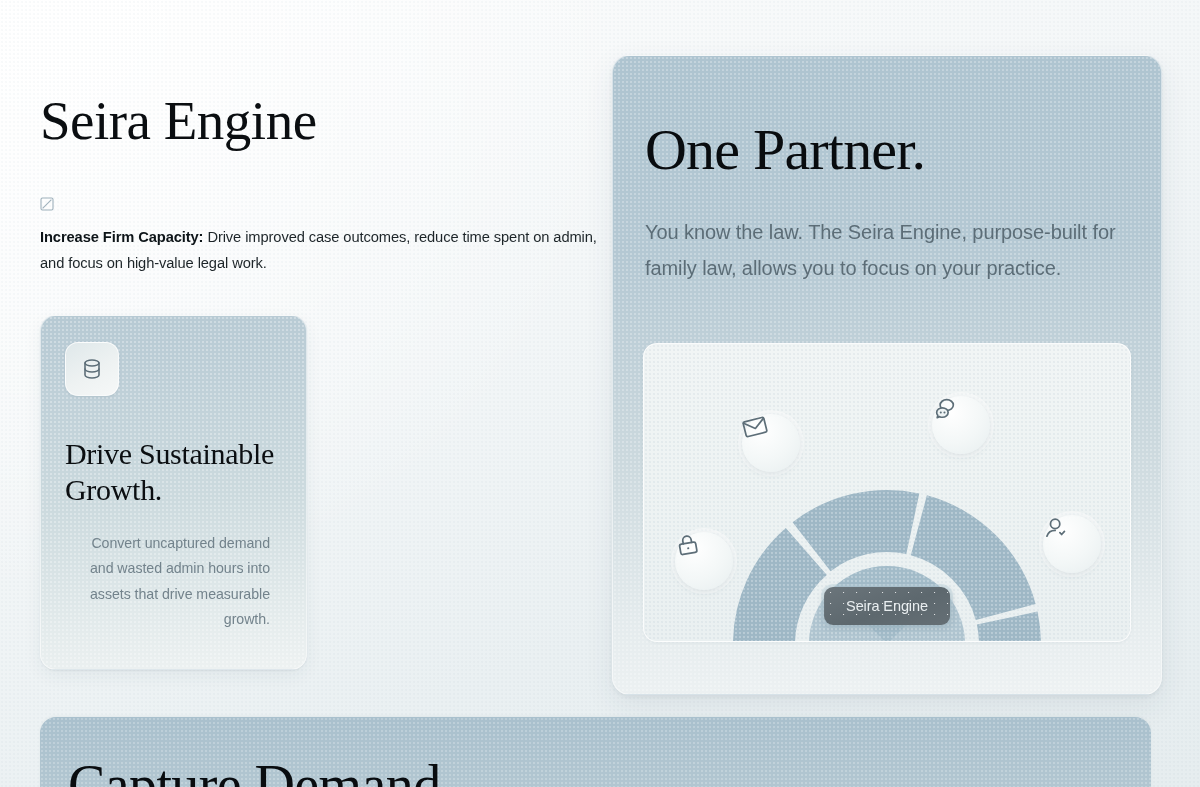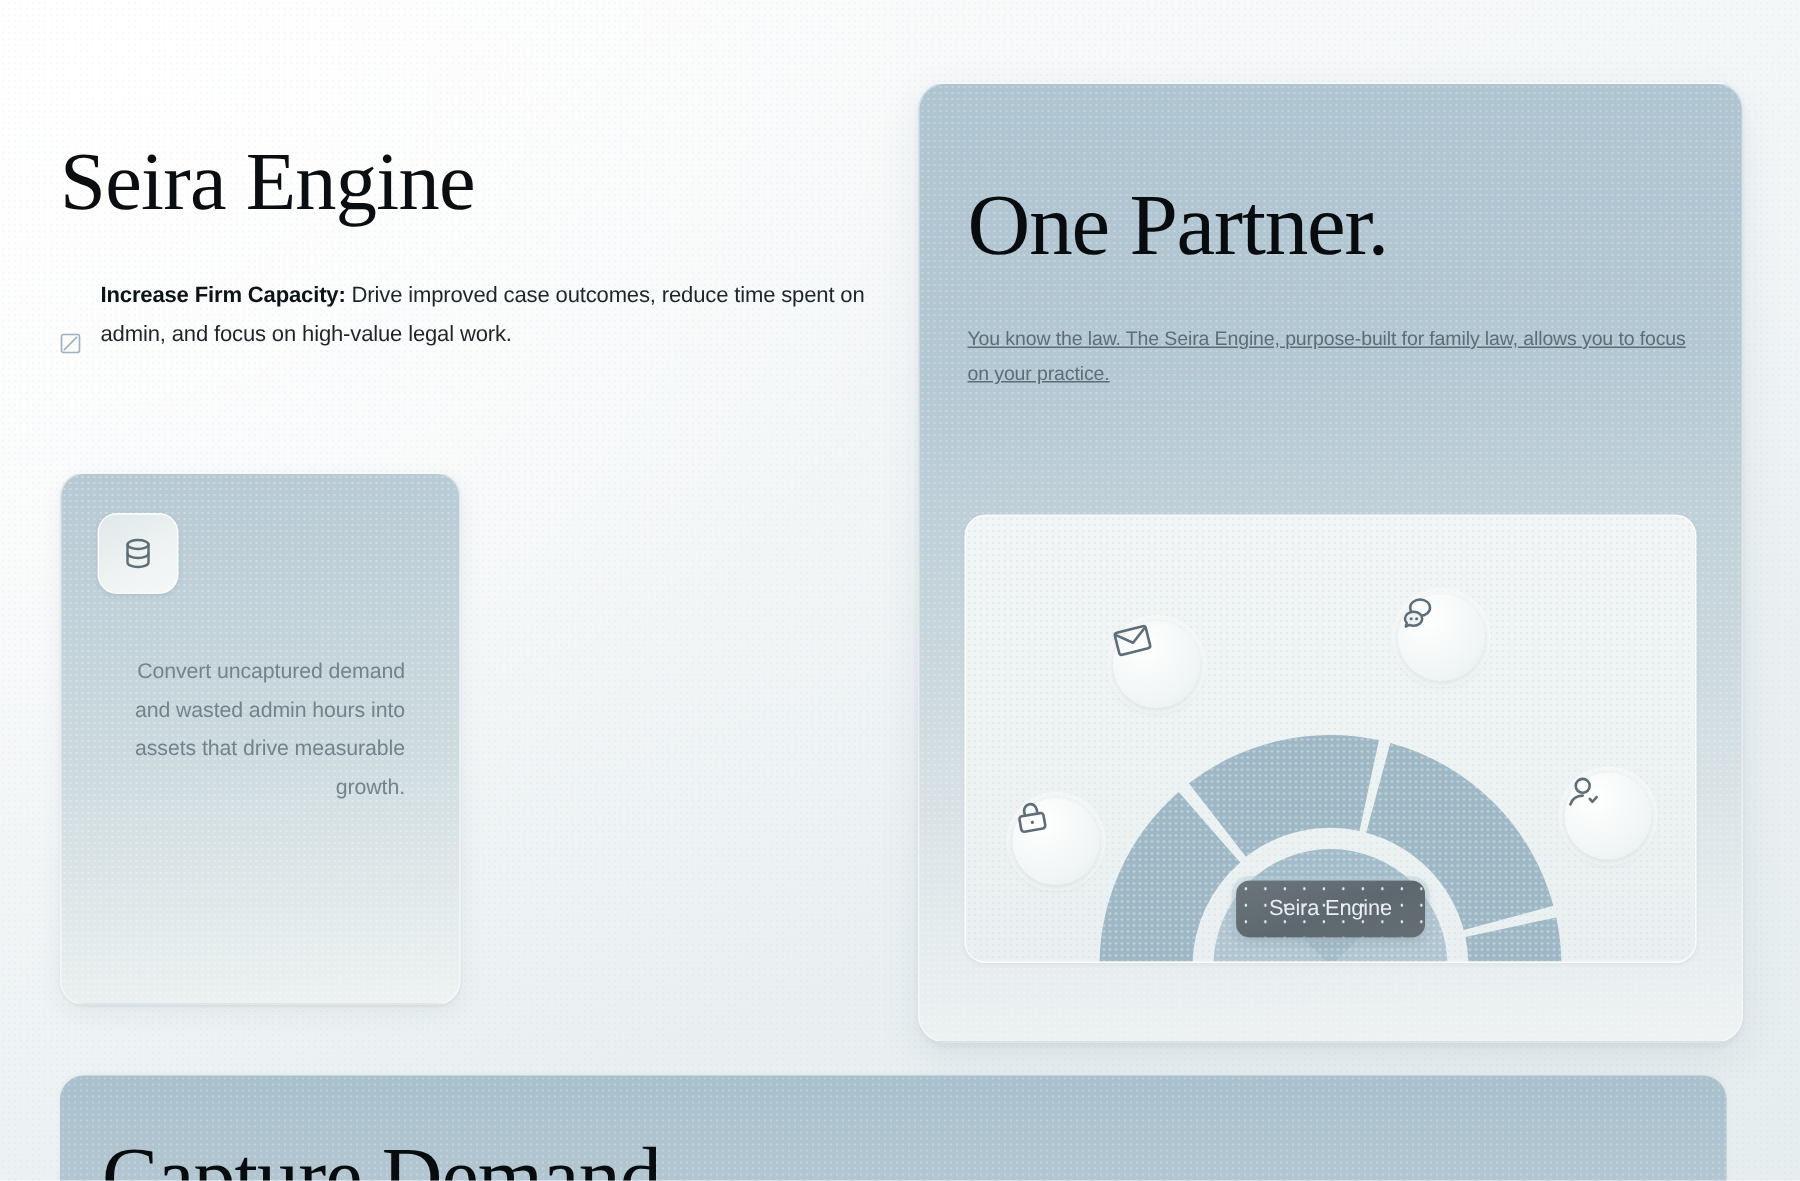--- a/index.html
+++ b/index.html
@@ -20,21 +20,21 @@
   }
 
   
   .left-col{position:absolute;left:40px;top:92px;width:560px;}
   .page-title{
     font-family:"Liberation Serif", serif;
     font-size:55px;line-height:1.05;font-weight:400;
     letter-spacing:-0.5px;color:#0b0e11;margin:0 0 34px 0;
   }
   .bullets{margin:0;padding:0;list-style:none;}
-  .bullet{display:flex;gap:13px;align-items:flex-end;margin-bottom:25px;}
+  .bullet{display:flex;gap:13px;align-items:flex-start;margin-bottom:25px;flex-direction:column;}
   .bullet-icon{flex:0 0 auto;width:14px;height:14px;margin-top:13px;}
   .bullet-text{
     font-size:14.7px;line-height:1.78;color:#1d2529;
     letter-spacing:-0.1px;
   }
   .bullet-text b{font-weight:700;color:#0d1418;}
 
   
   .cards{position:absolute;left:40px;top:315px;display:flex;gap:16px;align-items:flex-start;}
   .card{
@@ -85,22 +85,22 @@
     background-image:radial-gradient(rgba(255,255,255,.26) 1px, transparent 1px);
     background-size:4px 4px;pointer-events:none;
   }
   .rp-inner{position:relative;z-index:2;padding:58px 32px 0 32px;}
   .hero-title{
     font-family:"Liberation Serif", serif;
     font-size:58px;line-height:1.24;font-weight:400;color:#090c0f;
     letter-spacing:-0.8px;margin:0 0 28px 0;
   }
   .hero-sub{
-    font-size:13px;line-height:1.80;color:#5c6d77;
-    letter-spacing:-0.08px;max-width:485px;margin:0;text-decoration:underline;
+    font-size:20px;line-height:1.80;color:#5c6d77;
+    letter-spacing:-0.08px;max-width:485px;margin:0;
   }
 
   
   .diagram{
     position:absolute;left:643px;top:343px;width:486px;height:297px;
     border-radius:14px;overflow:hidden;
     background:linear-gradient(180deg,#f1f5f5 0%,#eef3f3 45%,#eaf0f1 100%);
     border:1px solid rgba(255,255,255,.75);
     box-shadow:0 1px 3px rgba(40,70,85,.06);
   }
@@ -180,20 +180,21 @@
 
   <div class="card card-1">
     <div class="card-inner">
       <div class="icon-tile">
         <svg width="24" height="24" viewBox="0 0 24 24" fill="none" stroke="#5d6e78" stroke-width="1.6" stroke-linecap="round">
           <ellipse cx="12" cy="6" rx="7" ry="3"></ellipse>
           <path d="M5 6v6c0 1.66 3.13 3 7 3s7-1.34 7-3V6"></path>
           <path d="M5 12v6c0 1.66 3.13 3 7 3s7-1.34 7-3v-6"></path>
         </svg>
       </div>
+      <h2 class="card-title">Drive Sustainable Growth.</h2>
       <p class="card-body">Convert uncaptured demand and wasted admin hours into assets that drive measurable growth.</p>
     </div>
   </div>
 
 
 </div>
 
 <div class="right-panel">
   <div class="rp-inner">
     <h2 class="hero-title">

